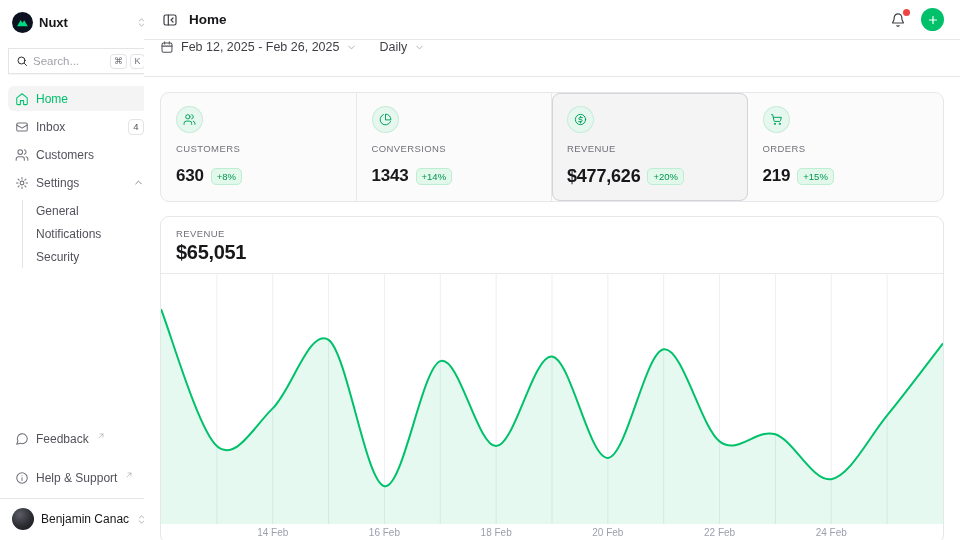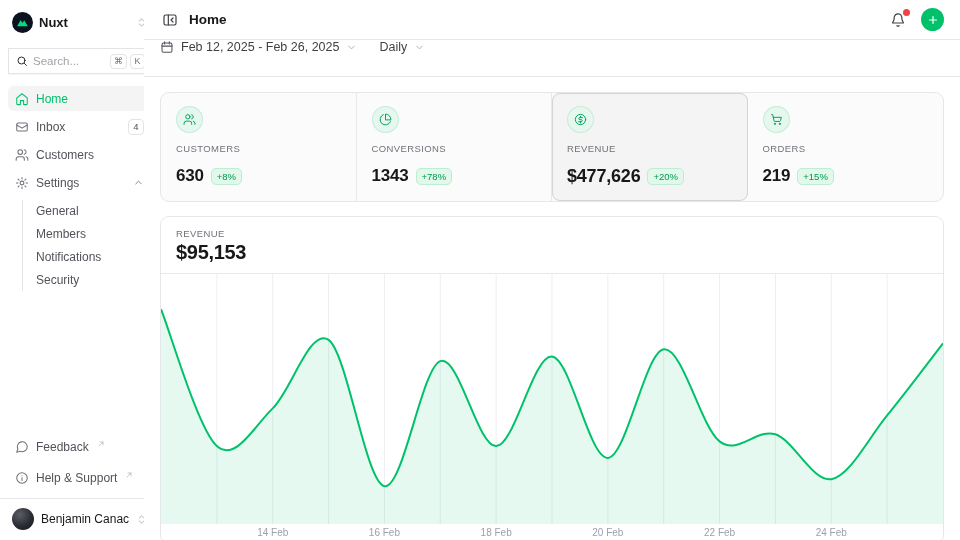--- a/index.html
+++ b/index.html
@@ -36,21 +36,21 @@
     font-size:12px;font-weight:500;color:var(--muted);cursor:pointer;}
   .nav-item .ni{width:14px;height:14px;color:var(--label);flex:none;}
   .nav-item.active{background:#f4f4f5;color:var(--primary);}
   .nav-item.active .ni{color:var(--primary);}
   .nav-badge{margin-left:auto;min-width:16px;height:16px;padding:0 3px;border:1px solid var(--border2);
     border-radius:4px;font-size:9.5px;color:var(--muted);display:grid;place-items:center;background:#fff;}
   .nav-caret{margin-left:auto;color:var(--label);}
   .subnav{margin:2px 0 0 14px;border-left:1px solid var(--border2);display:flex;flex-direction:column;gap:1px;}
   .subnav .nav-item{height:22px;padding-left:13px;border-radius:0 6px 6px 0;}
   .spacer{flex:1;}
-  .foot{display:flex;flex-direction:column;gap:6px;}
+  .foot{display:flex;flex-direction:column;gap:14px;}
   .ext{color:var(--faint);margin-left:1px;margin-bottom:6px;}
   .side-divider{border-top:1px solid var(--border);margin:8px -8px 0;}
   .user-row{display:flex;align-items:center;gap:7px;padding:9px 4px 2px;cursor:pointer;}
   .avatar{width:22px;height:22px;border-radius:50%;flex:none;
     background:radial-gradient(circle at 35% 30%,#5b5e66 0%,#2b2d33 55%,#141519 100%);}
   .user-name{font-size:12px;font-weight:400;white-space:nowrap;}
 
   
   .main{position:absolute;left:144px;right:0;top:0;bottom:0;background:#fff;}
   .hdr{height:40px;border-bottom:1px solid var(--border);display:flex;align-items:center;padding:0 16px;}
@@ -160,23 +160,20 @@
         <svg class="ic" width="11" height="11" viewBox="0 0 24 24">
             <path d="m18 15-6-6-6 6"></path>
           </svg>
       </span>
     </div>
     <div class="subnav">
       <div class="nav-item">
           <span>General</span>
         </div>
       <div class="nav-item">
-          <span>Members</span>
-        </div>
-      <div class="nav-item">
           <span>Notifications</span>
         </div>
       <div class="nav-item">
           <span>Security</span>
         </div>
     </div>
   </nav>
 
   <div class="spacer"></div>
 
@@ -290,21 +287,21 @@
       <div class="stat">
         <span class="stat-ic">
           <svg class="ic" width="13" height="13" viewBox="0 0 24 24">
               <path d="M21.21 15.89A10 10 0 1 1 8 2.83"></path>
               <path d="M22 12A10 10 0 0 0 12 2v10z"></path>
             </svg>
         </span>
         <div class="stat-label">CONVERSIONS</div>
         <div class="stat-vrow">
           <span class="stat-value">1343</span>
-          <span class="delta">+78%</span>
+          <span class="delta">+14%</span>
         </div>
       </div>
       <div class="stat selected">
         <span class="stat-ic">
           <svg class="ic" width="13" height="13" viewBox="0 0 24 24">
               <circle cx="12" cy="12" r="9.5"></circle>
               <path d="M15.5 8.5H10.8a1.9 1.9 0 1 0 0 3.8h2.4a1.9 1.9 0 1 1 0 3.8H8.5"></path>
               <path d="M12 6.2v2.3m0 7.6v2.3"></path>
             </svg>
         </span>
@@ -326,21 +323,21 @@
         <div class="stat-vrow">
           <span class="stat-value">219</span>
           <span class="delta">+15%</span>
         </div>
       </div>
     </div>
 
     <div class="chart-card">
       <div class="chart-hd">
         <div class="chart-label">REVENUE</div>
-        <div class="chart-value">$95,153</div>
+        <div class="chart-value">$65,051</div>
       </div>
       <div class="plot">
         <svg preserveAspectRatio="none" viewBox="0 0 788 250">
             <line x1="56.285714285714285" x2="56.285714285714285" y1="0" y2="250" stroke="#eceef2" stroke-width="1"></line>
             <line x1="112.57142857142857" x2="112.57142857142857" y1="0" y2="250" stroke="#eceef2" stroke-width="1"></line>
             <line x1="168.85714285714286" x2="168.85714285714286" y1="0" y2="250" stroke="#eceef2" stroke-width="1"></line>
             <line x1="225.14285714285714" x2="225.14285714285714" y1="0" y2="250" stroke="#eceef2" stroke-width="1"></line>
             <line x1="281.42857142857144" x2="281.42857142857144" y1="0" y2="250" stroke="#eceef2" stroke-width="1"></line>
             <line x1="337.7142857142857" x2="337.7142857142857" y1="0" y2="250" stroke="#eceef2" stroke-width="1"></line>
             <line x1="394" x2="394" y1="0" y2="250" stroke="#eceef2" stroke-width="1"></line>

